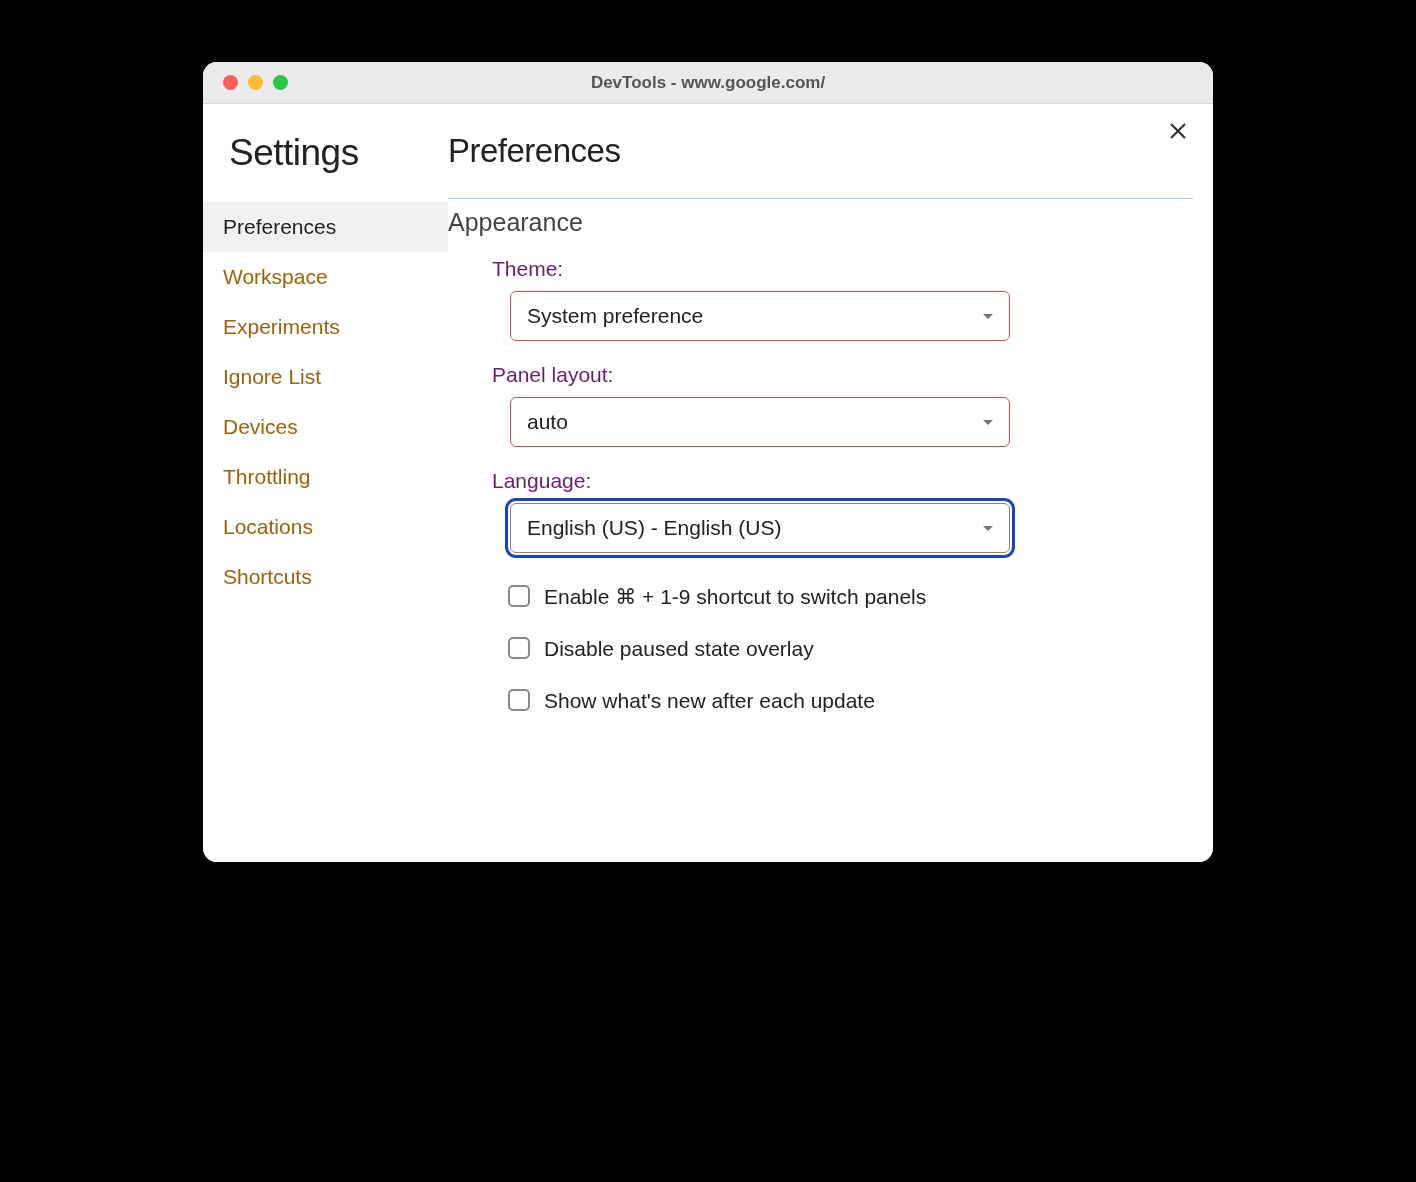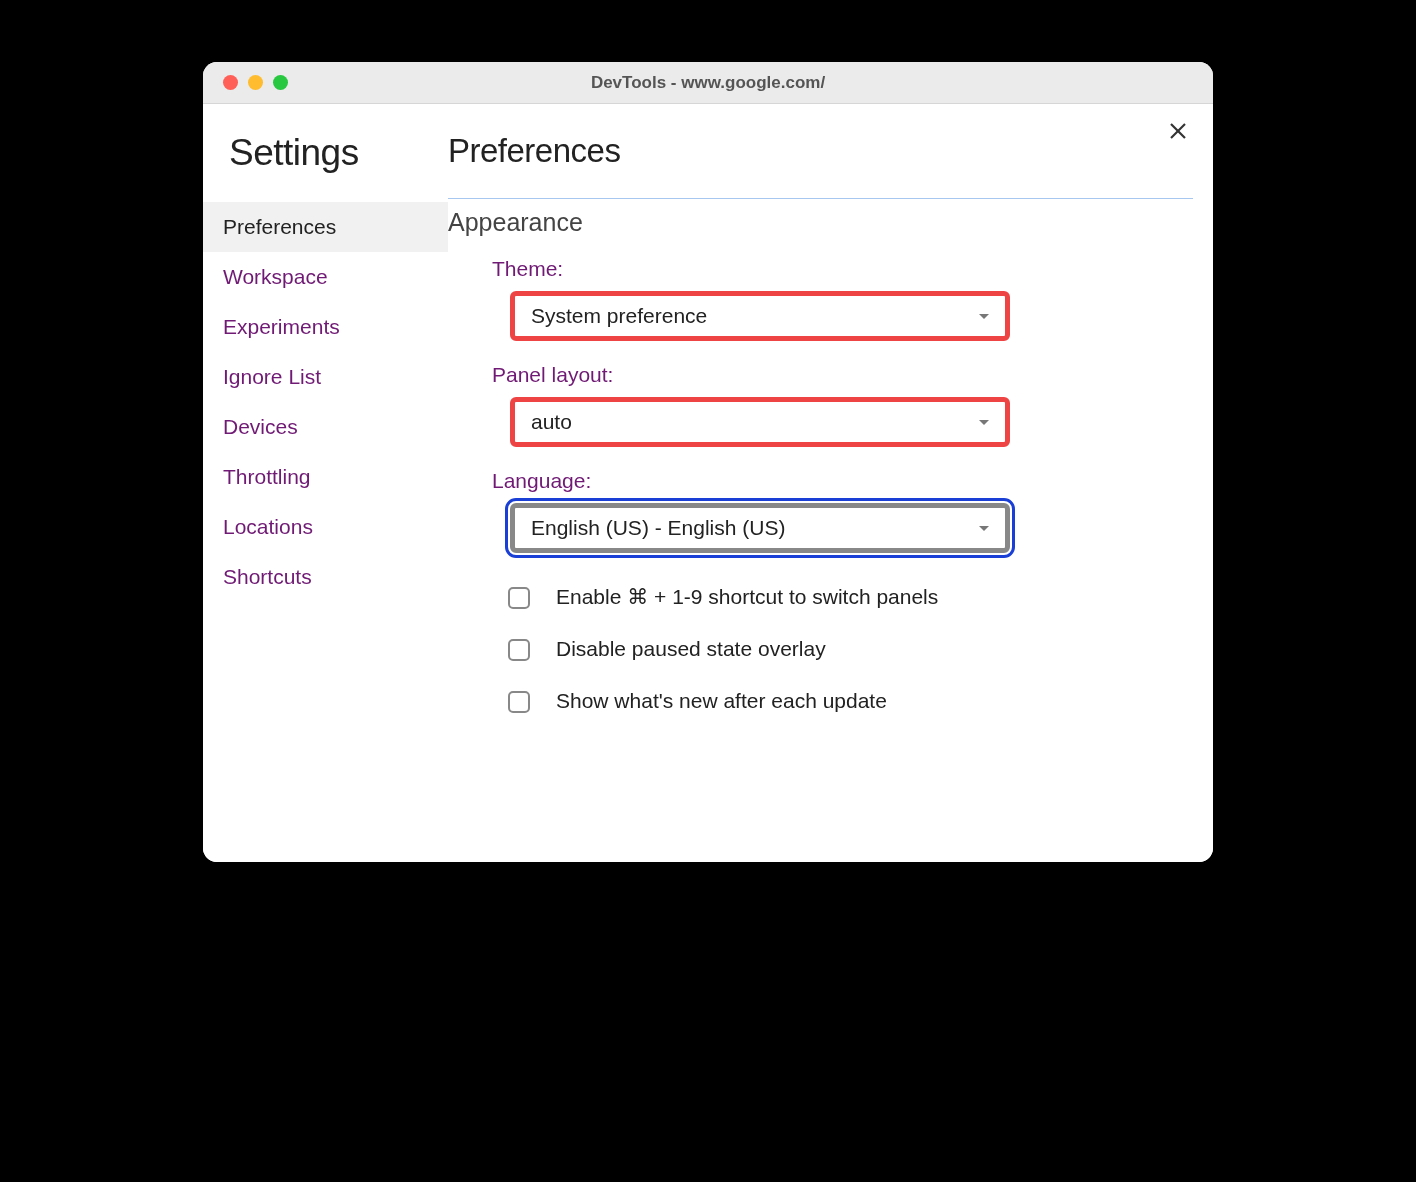--- a/index.html
+++ b/index.html
@@ -82,21 +82,21 @@
     .sidebar-title {
       font-size: 37px;
       font-weight: 500;
       color: #222;
       padding-left: 26px;
       margin-bottom: 28px;
       letter-spacing: -0.5px;
     }
     .sidebar-item {
       font-size: 21px;
-      color: #701a75;
+      color: #a16207;
       padding: 13px 20px 13px 20px;
       cursor: pointer;
       font-weight: 400;
     }
     .sidebar-item.active {
       background: #f1f1f1;
       color: #222;
     }
     .content {
       flex: 1;
@@ -138,21 +138,21 @@
       margin-bottom: 10px;
     }
     .select-wrap {
       width: 500px;
       position: relative;
       margin-left: 18px;
     }
     .select {
       width: 100%;
       height: 50px;
-      border: 5px solid #ef4444;
+      border: 1px solid #ef4444;
       border-radius: 6px;
       background: #fff;
       font-size: 21px;
       color: #222;
       padding: 0 40px 0 16px;
       display: flex;
       align-items: center;
       cursor: pointer;
       position: relative;
     }
@@ -164,22 +164,22 @@
     .select-caret {
       position: absolute;
       right: 14px;
       top: 50%;
       transform: translateY(-50%);
       color: #777;
     }
     .select-caret svg { width: 14px; height: 14px; display: block; }
     .checkbox-row {
       display: flex;
-      align-items: flex-end;
-      gap: 26px;
+      align-items: flex-start;
+      gap: 14px;
       padding-left: 60px;
       margin-bottom: 28px;
     }
     .checkbox {
       width: 22px;
       height: 22px;
       border: 2px solid #888;
       border-radius: 5px;
       background: #fff;
       cursor: pointer;

